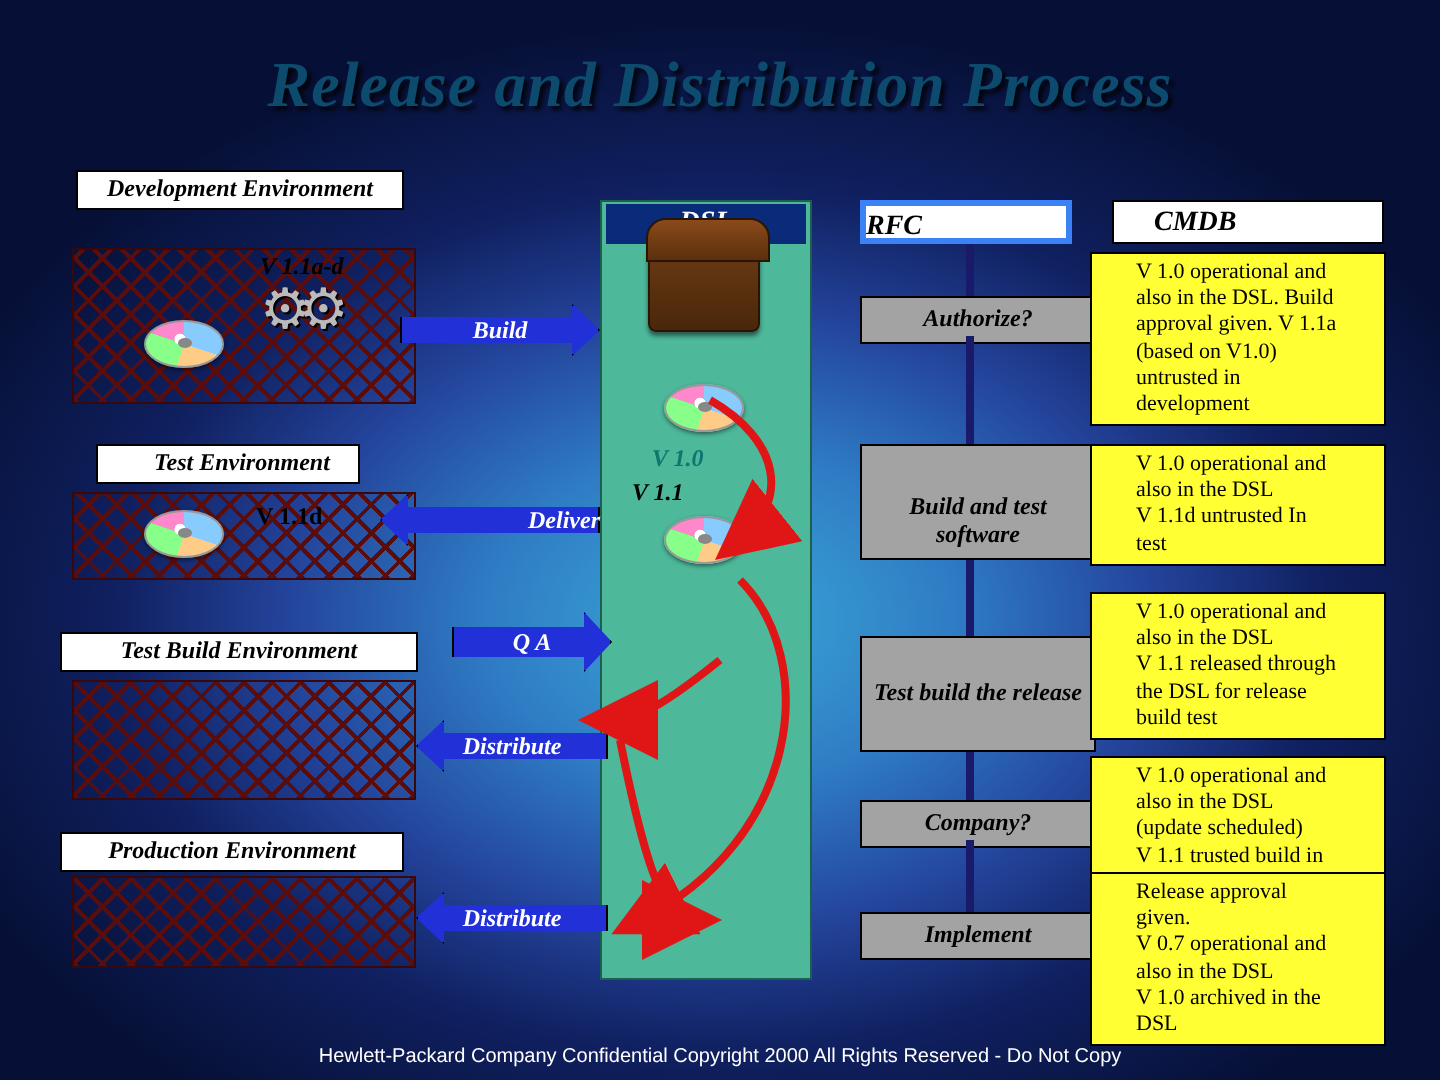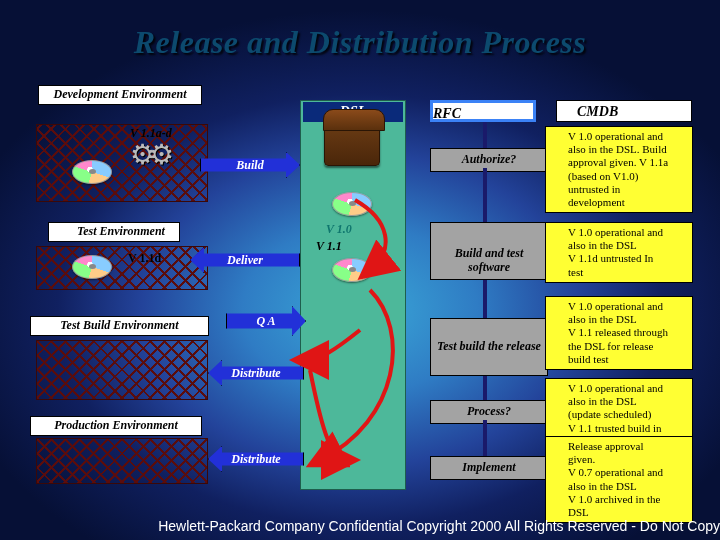--- a/index.html
+++ b/index.html
@@ -69,21 +69,21 @@
     clip-path: polygon(0 50%, 14px 0, 14px 25%, calc(100% - 14px) 25%, calc(100% - 14px) 0, 100% 50%, calc(100% - 14px) 100%, calc(100% - 14px) 75%, 14px 75%, 14px 100%);
   }
   .arrow-r .arrow-body {
     clip-path: polygon(0 25%, calc(100% - 14px) 25%, calc(100% - 14px) 0, 100% 50%, calc(100% - 14px) 100%, calc(100% - 14px) 75%, 0 75%);
   }
   .arrow-l .arrow-body {
     clip-path: polygon(100% 25%, 14px 25%, 14px 0, 0 50%, 14px 100%, 14px 75%, 100% 75%);
   }
   .arrow span { position: relative; z-index: 2; }
   .a-copy    { left: 200px; top: 152px; width: 100px; }
-  .a-deliver { left: 190px; top: 247px; width: 110px; }
+  .a-deliver { left: 190px; top: 247px; width: 110px; justify-content: flex-end; }
   .a-qa      { left: 226px; top: 306px; width: 80px;  height: 30px; }
   .a-qa .arrow-body { clip-path: polygon(0 25%, calc(100% - 14px) 25%, calc(100% - 14px) 0, 100% 50%, calc(100% - 14px) 100%, calc(100% - 14px) 75%, 0 75%); }
   .a-dist1   { left: 208px; top: 360px; width: 96px; }
   .a-dist2   { left: 208px; top: 446px; width: 96px; }
 
   
   .v10 { position:absolute; left:326px; top:174px; color:#0f766e; font-size:12px; font-weight:bold; font-style:italic;margin-top:48px; }
   .v11 { position:absolute; left:316px; top:239px; color:#000; font-size:12px; font-weight:bold; font-style:italic; }
   .disc { position:absolute; width:40px; height:24px; border-radius:50%; background:
           radial-gradient(circle at 45% 40%, #fff 0 10%, transparent 11%),
@@ -132,21 +132,21 @@
   }
   .cmdb-box {
     position:absolute; left:545px; width:148px;
     background:#ffff33; color:#000; font-size:11px;
     padding:3px 22px; line-height:1.2; border:1px solid #000;
   }
   .cm1{top:126px;} .cm2{top:222px;} .cm3{top:296px;} .cm4{top:378px;} .cm5{top:436px;}
 
   .footer{
     position:absolute; left:0; bottom:6px; width:100%;
-    text-align:right; color:#fff; font-size:14px;
+    text-align:center; color:#fff; font-size:10px;
     font-family: Arial, sans-serif;
     margin-top: 36px;
   }
 </style>
 </head>
 <body>
 
 <div class="title">Release and Distribution Process</div>
 
 <div class="dsl-col">
@@ -215,21 +215,21 @@
 <div class="rfc-box rfc-auth">Authorize?</div>
 <div class="rfc-connector rc2"></div>
 <div class="rfc-box rfc-build">
     <span>Build and test software</span>
   </div>
 <div class="rfc-connector rc3"></div>
 <div class="rfc-box rfc-tbld">
     <span>Test build the release</span>
   </div>
 <div class="rfc-connector rc4"></div>
-<div class="rfc-box rfc-rel">Process?</div>
+<div class="rfc-box rfc-rel">Company?</div>
 <div class="rfc-connector rc5"></div>
 <div class="rfc-box rfc-impl">Implement</div>
 
 <div class="cmdb-head">CMDB</div>
 <div class="cmdb-box cm1">V 1.0 operational and also in the DSL. Build approval given. V 1.1a (based on V1.0) untrusted in development</div>
 <div class="cmdb-box cm2" style="white-space:pre-line">V 1.0 operational and also in the DSL
 V 1.1d untrusted In test</div>
 <div class="cmdb-box cm3" style="white-space:pre-line">V 1.0 operational and also in the DSL
 V 1.1 released through the DSL for release build test</div>
 <div class="cmdb-box cm4" style="white-space:pre-line">V 1.0 operational and also in the DSL (update scheduled)

